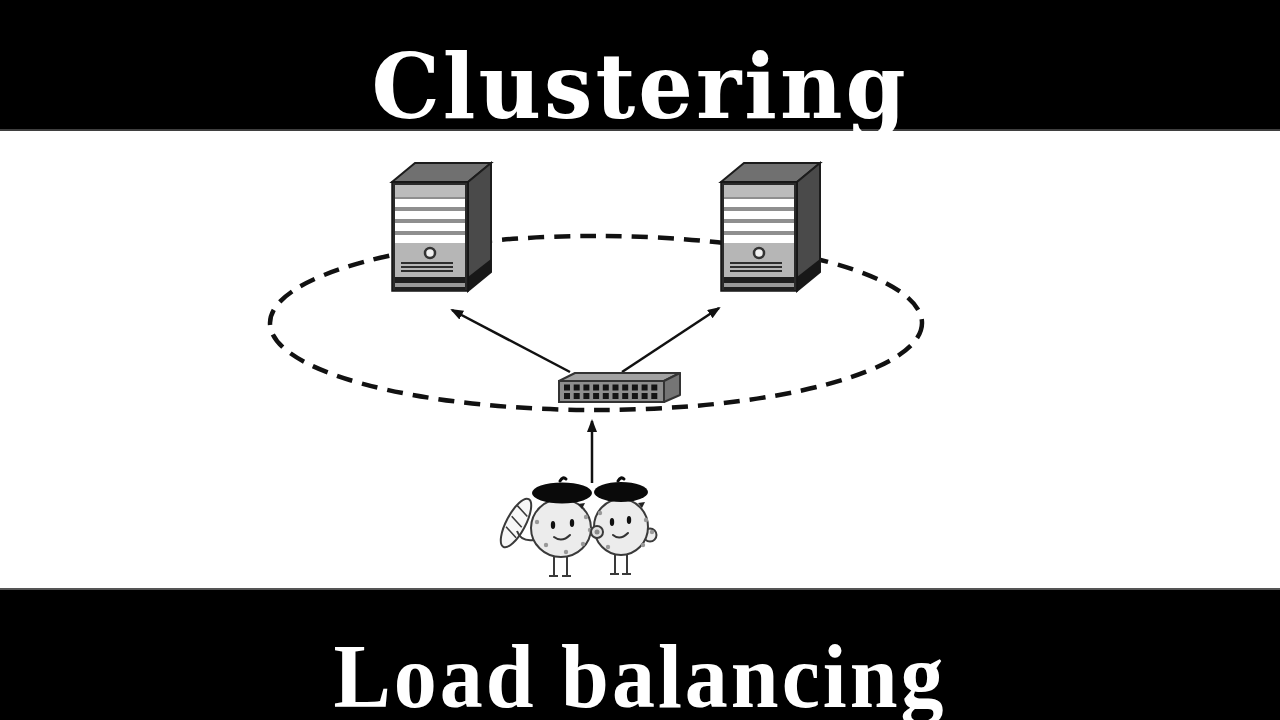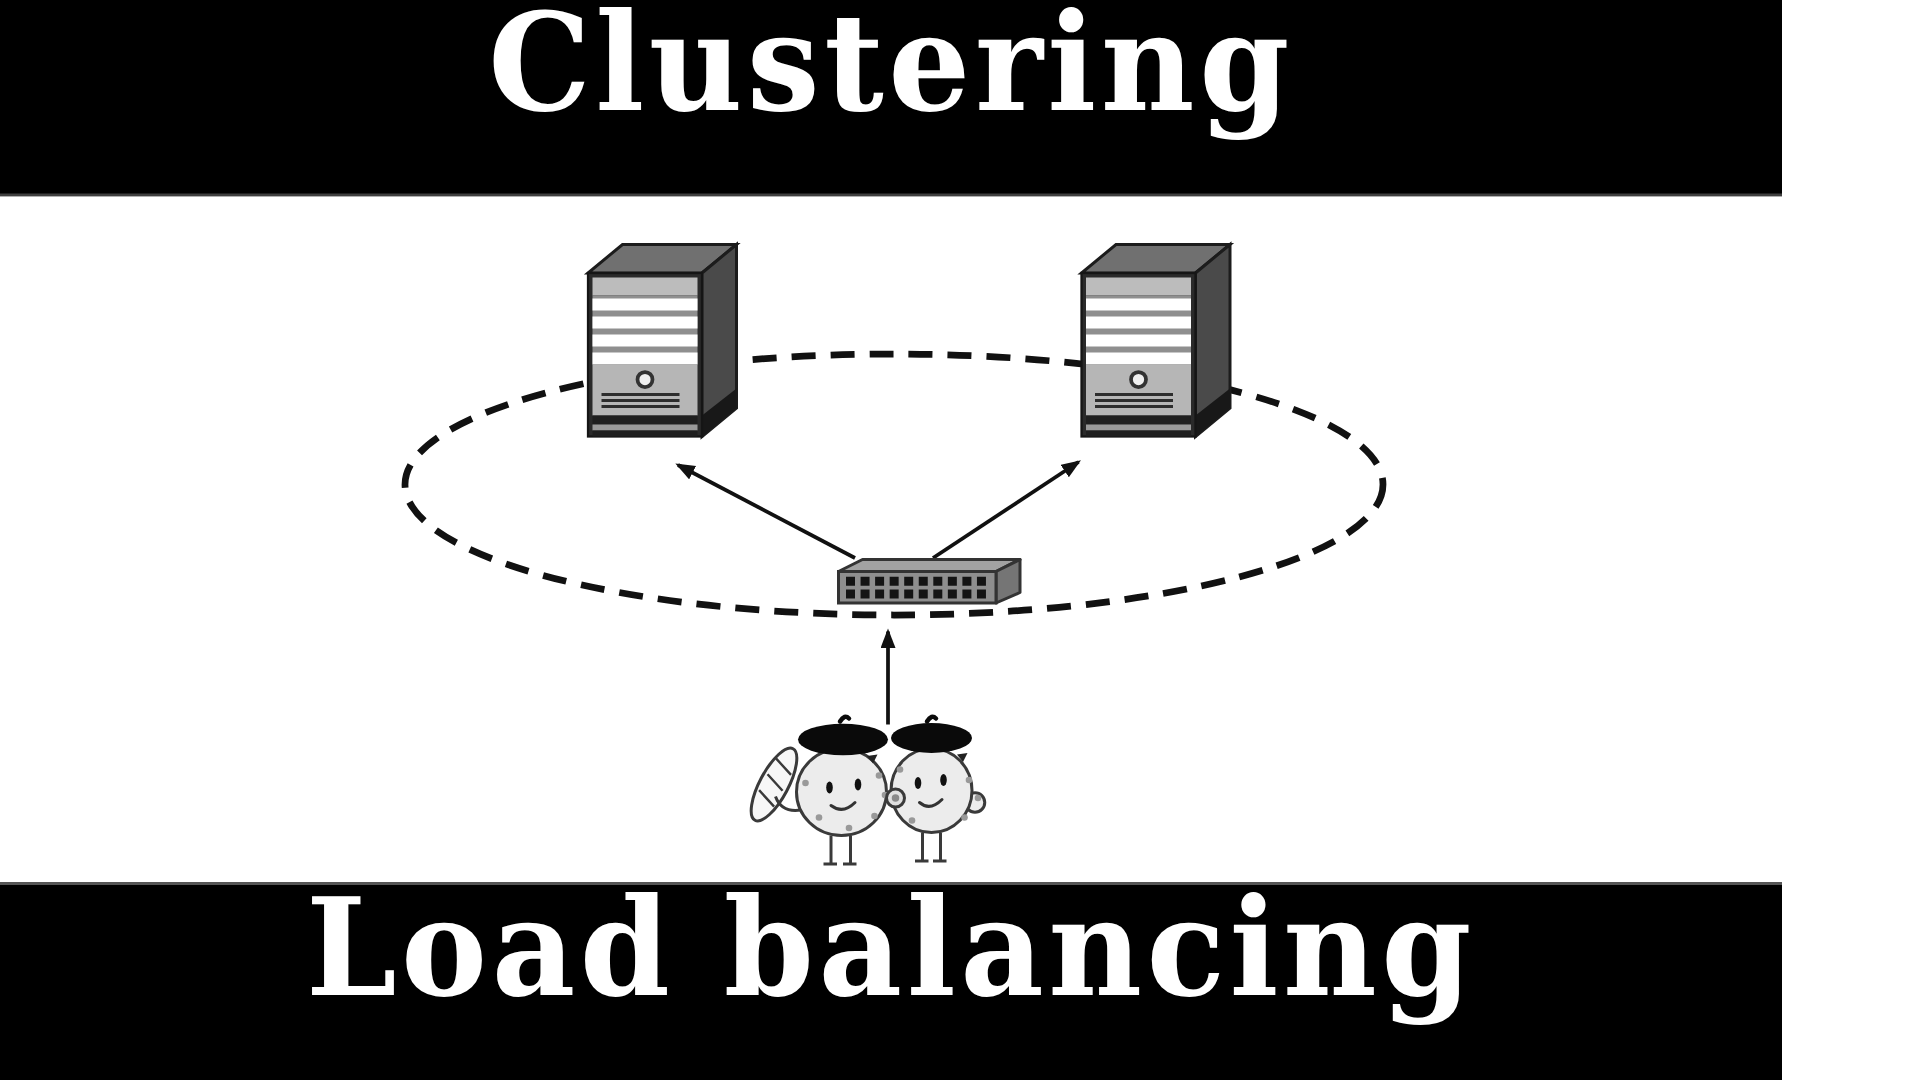--- a/index.html
+++ b/index.html
@@ -2,25 +2,25 @@
 <html><head>
 <meta charset="utf-8">
 <style>
   html,body{margin:0;padding:0;}
   body{
     width:1280px;height:720px;overflow:hidden;
     background:#ffffff;
     font-family:"DejaVu Serif", serif;
   }
   .banner{
-    width:1188px;background:#000000;color:#ffffff;
-    display:flex;align-items:flex-start;justify-content:center;
+    width:1280px;background:#000000;color:#ffffff;
+    display:flex;align-items:flex-end;justify-content:center;
   }
   .banner-top{height:131px;border-bottom:2px solid #3f3f3f;box-sizing:border-box;}
-  .banner-bottom{height:132px;border-top:2px solid #555555;box-sizing:border-box;}
+  .banner-bottom{height:132px;border-top:2px solid #555555;box-sizing:border-box;font-family:Liberation Serif, serif;}
   .banner-text{
     font-weight:bold;
     font-size:86px;
     letter-spacing:3px;
     line-height:1;
     transform:scaleY(1.05);
     white-space:nowrap;
   }
   .canvas{
     width:1280px;height:457px;background:#ffffff;position:relative;

